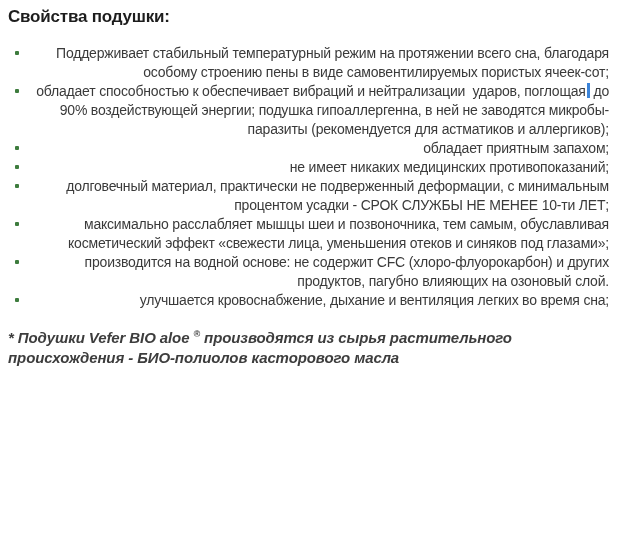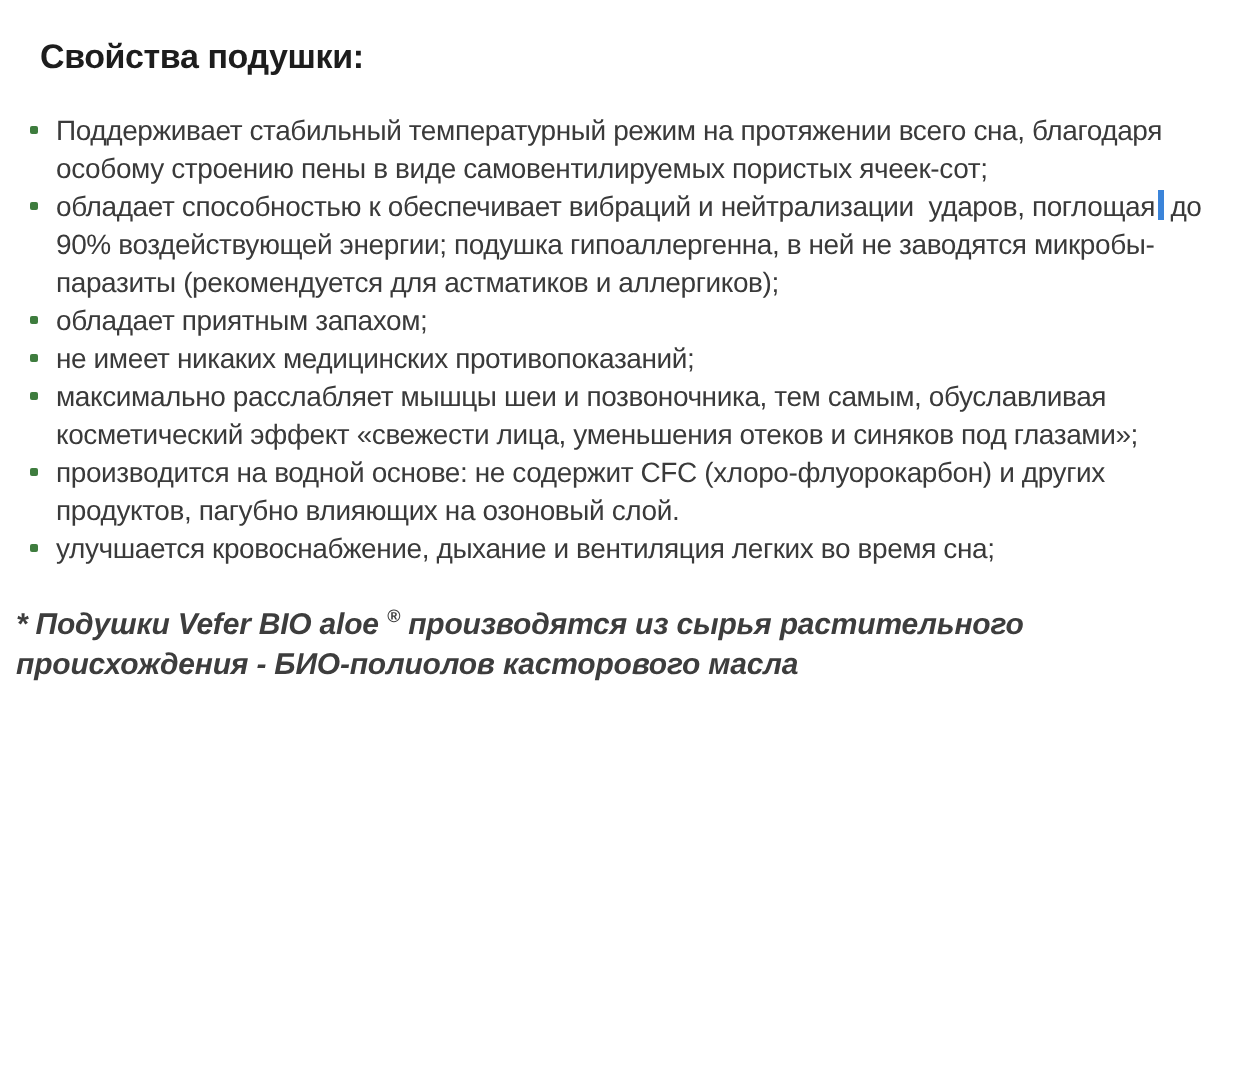--- a/index.html
+++ b/index.html
@@ -11,31 +11,32 @@
     overflow: hidden;
   }
   body {
     font-family: "Liberation Sans", sans-serif;
     color: #3a3a3a;
   }
   .content {
     padding: 6px 12px 0 8px;
   }
   .page-title {
-    margin: 12px;
+    margin: 0;
     font-size: 17px;
     line-height: 21px;
     font-weight: 700;
     color: #1d1d1d;
     letter-spacing: -0.2px;
   }
   ul.props {
     list-style: none;
     margin: 17px 0 5px 0;
     padding: 0 0 0 20px;
+    text-align: right;
   }
   ul.props li {
     position: relative;
     font-size: 14px;
     line-height: 19px;
     letter-spacing: -0.2px;
     color: #3a3a3a;
   }
   ul.props li::before {
     content: "";
@@ -76,19 +77,20 @@
 <body>
 
 <div class="content">
   <h1 class="page-title">Свойства подушки:</h1>
 
   <ul class="props">
     <li><span class="txt">Поддерживает стабильный температурный режим на протяжении всего сна, благодаря особому строению пены в виде самовентилируемых пористых ячеек-сот;</span></li>
     <li><span class="txt">обладает способностью к обеспечивает вибраций и нейтрализации  ударов, поглощая</span><span class="caret"></span><span class="txt"> до 90% воздействующей энергии; подушка гипоаллергенна, в ней не заводятся микробы-паразиты (рекомендуется для астматиков и аллергиков);</span></li>
     <li><span class="txt">обладает приятным запахом;</span></li>
     <li><span class="txt">не имеет никаких медицинских противопоказаний;</span></li>
+    <li><span class="txt">долговечный материал, практически не подверженный деформации, с минимальным процентом усадки - СРОК СЛУЖБЫ НЕ МЕНЕЕ 10-ти ЛЕТ;</span></li>
     <li><span class="txt">максимально расслабляет мышцы шеи и позвоночника, тем самым, обуславливая косметический эффект «свежести лица, уменьшения отеков и синяков под глазами»;</span></li>
     <li><span class="txt">производится на водной основе: не содержит CFC (хлоро-флуорокарбон) и других продуктов, пагубно влияющих на озоновый слой.</span></li>
     <li><span class="txt">улучшается кровоснабжение, дыхание и вентиляция легких во время сна;</span></li>
   </ul>
 
   <p class="footnote"><span>* Подушки Vefer BIO aloe </span><sup>®</sup><span> производятся из сырья растительного происхождения - БИО-полиолов касторового масла</span></p>
 </div>
 
 </body></html>

